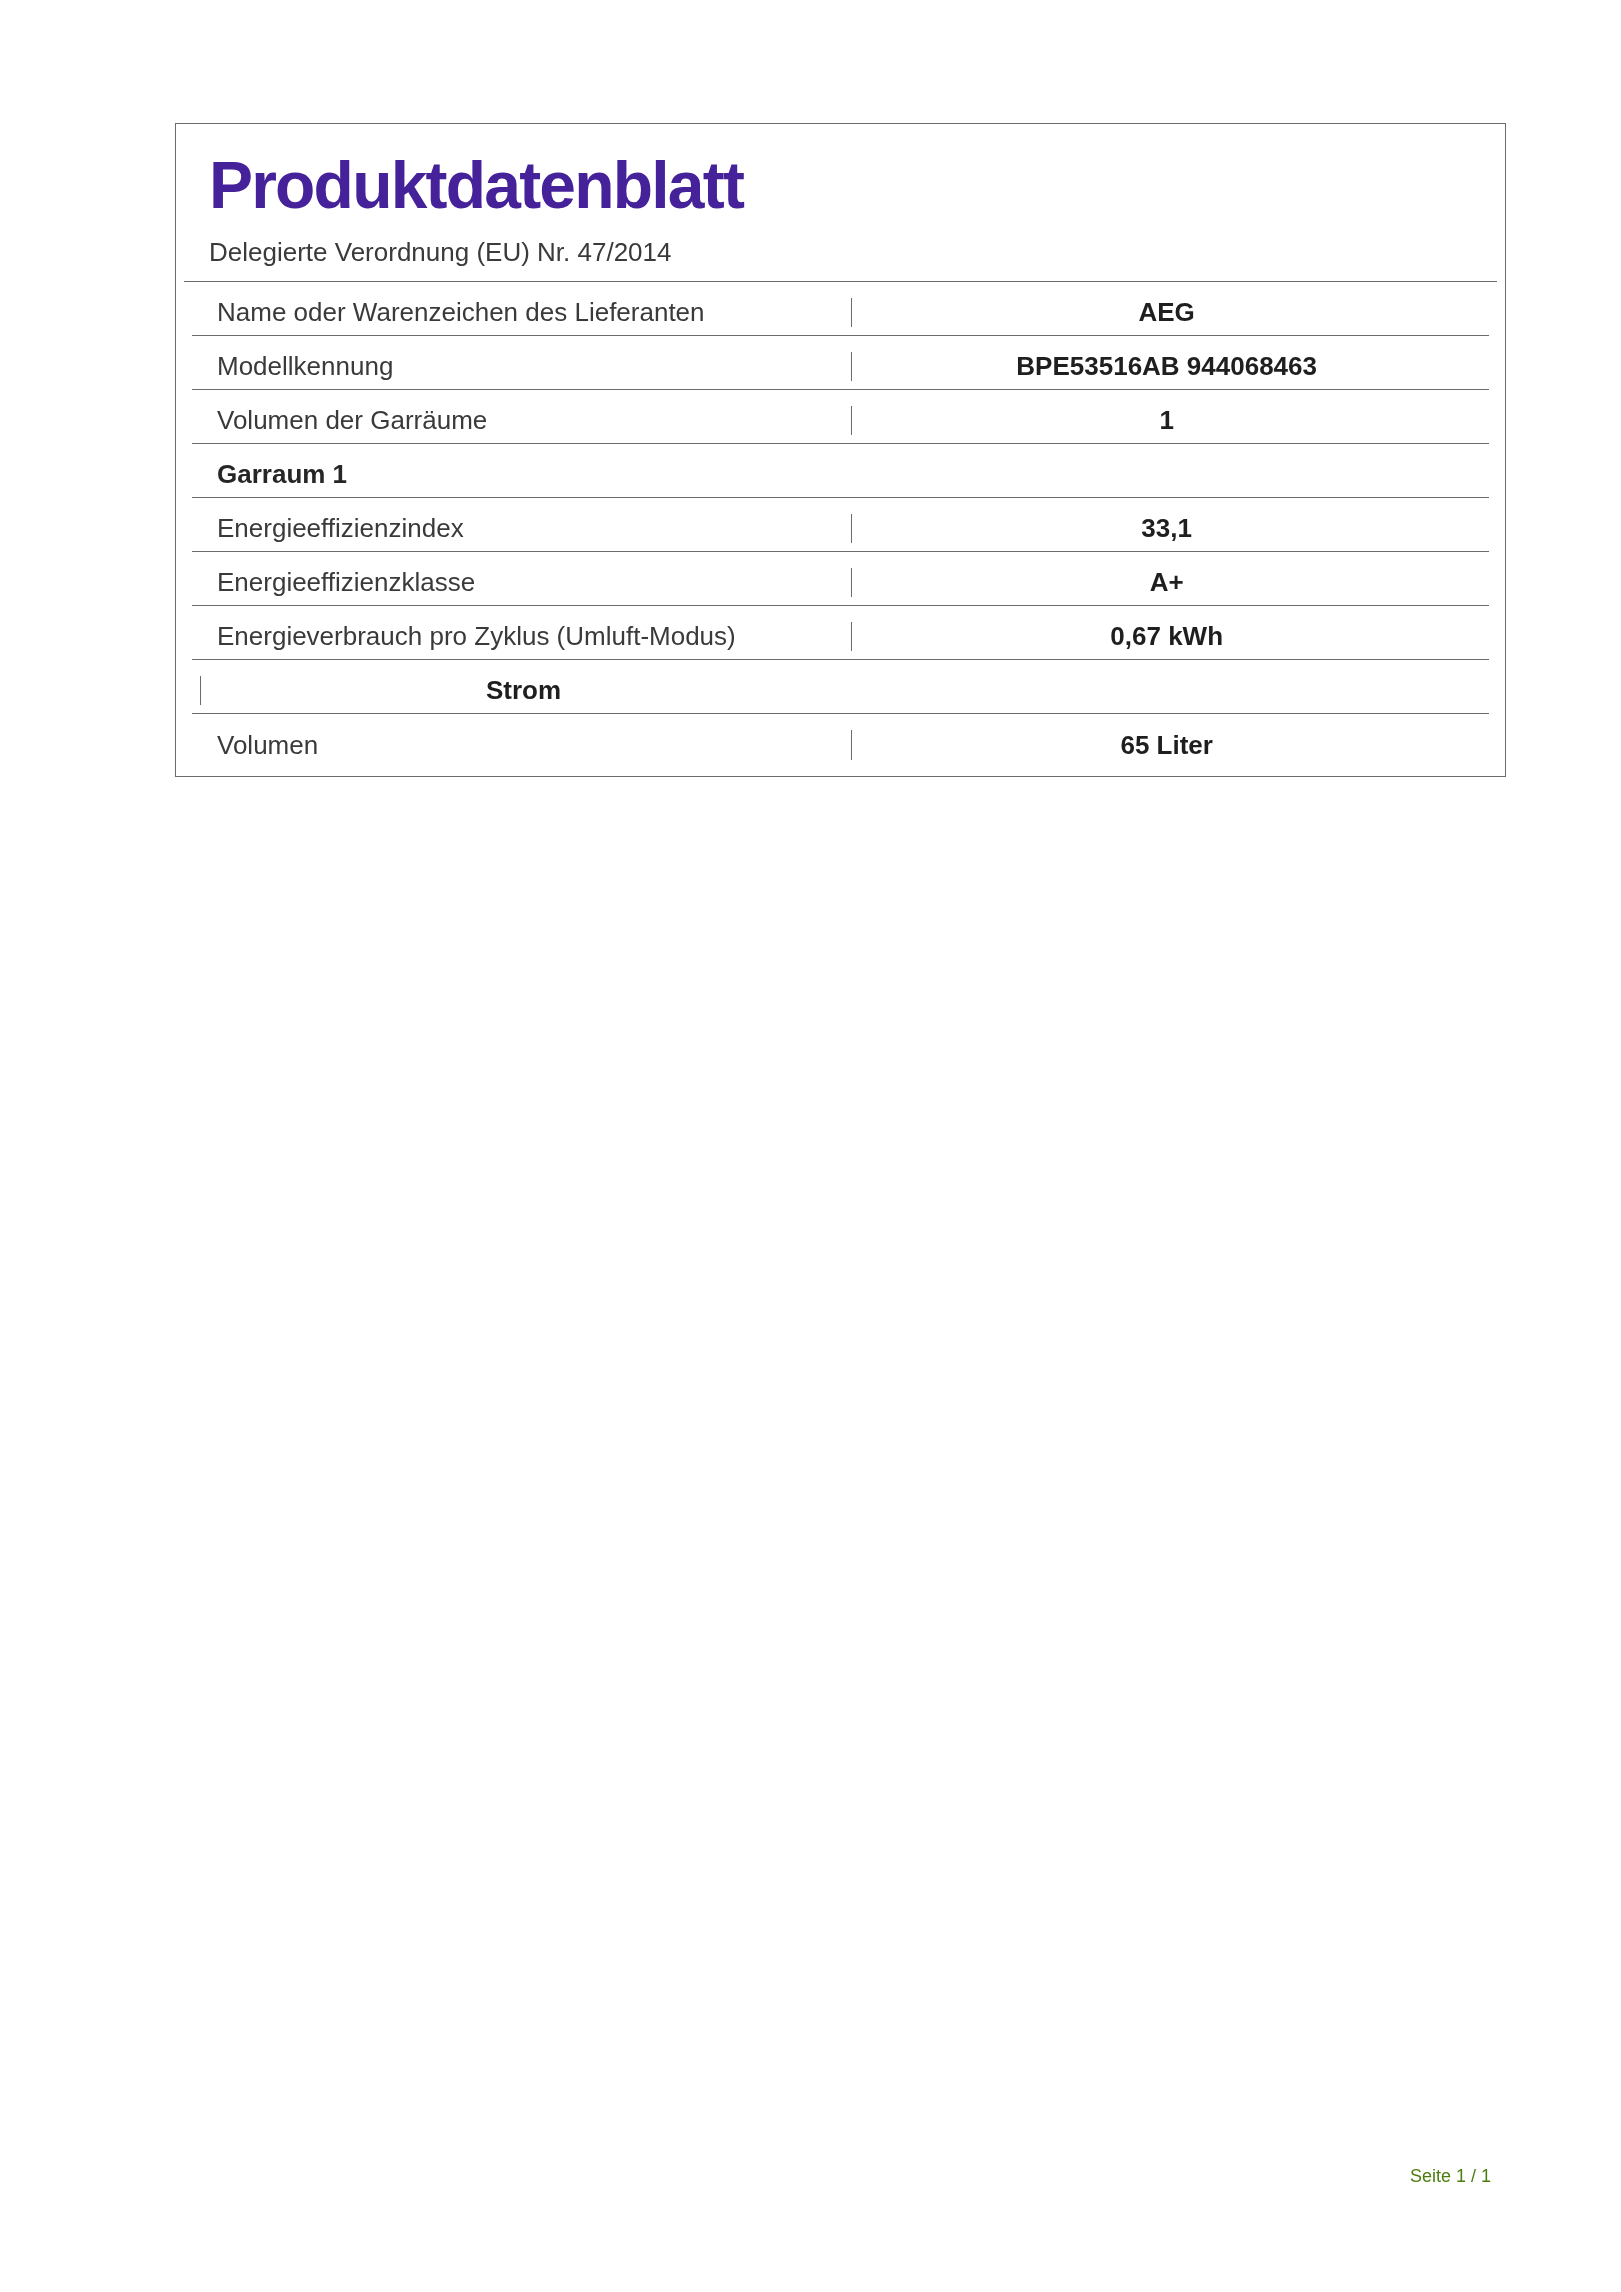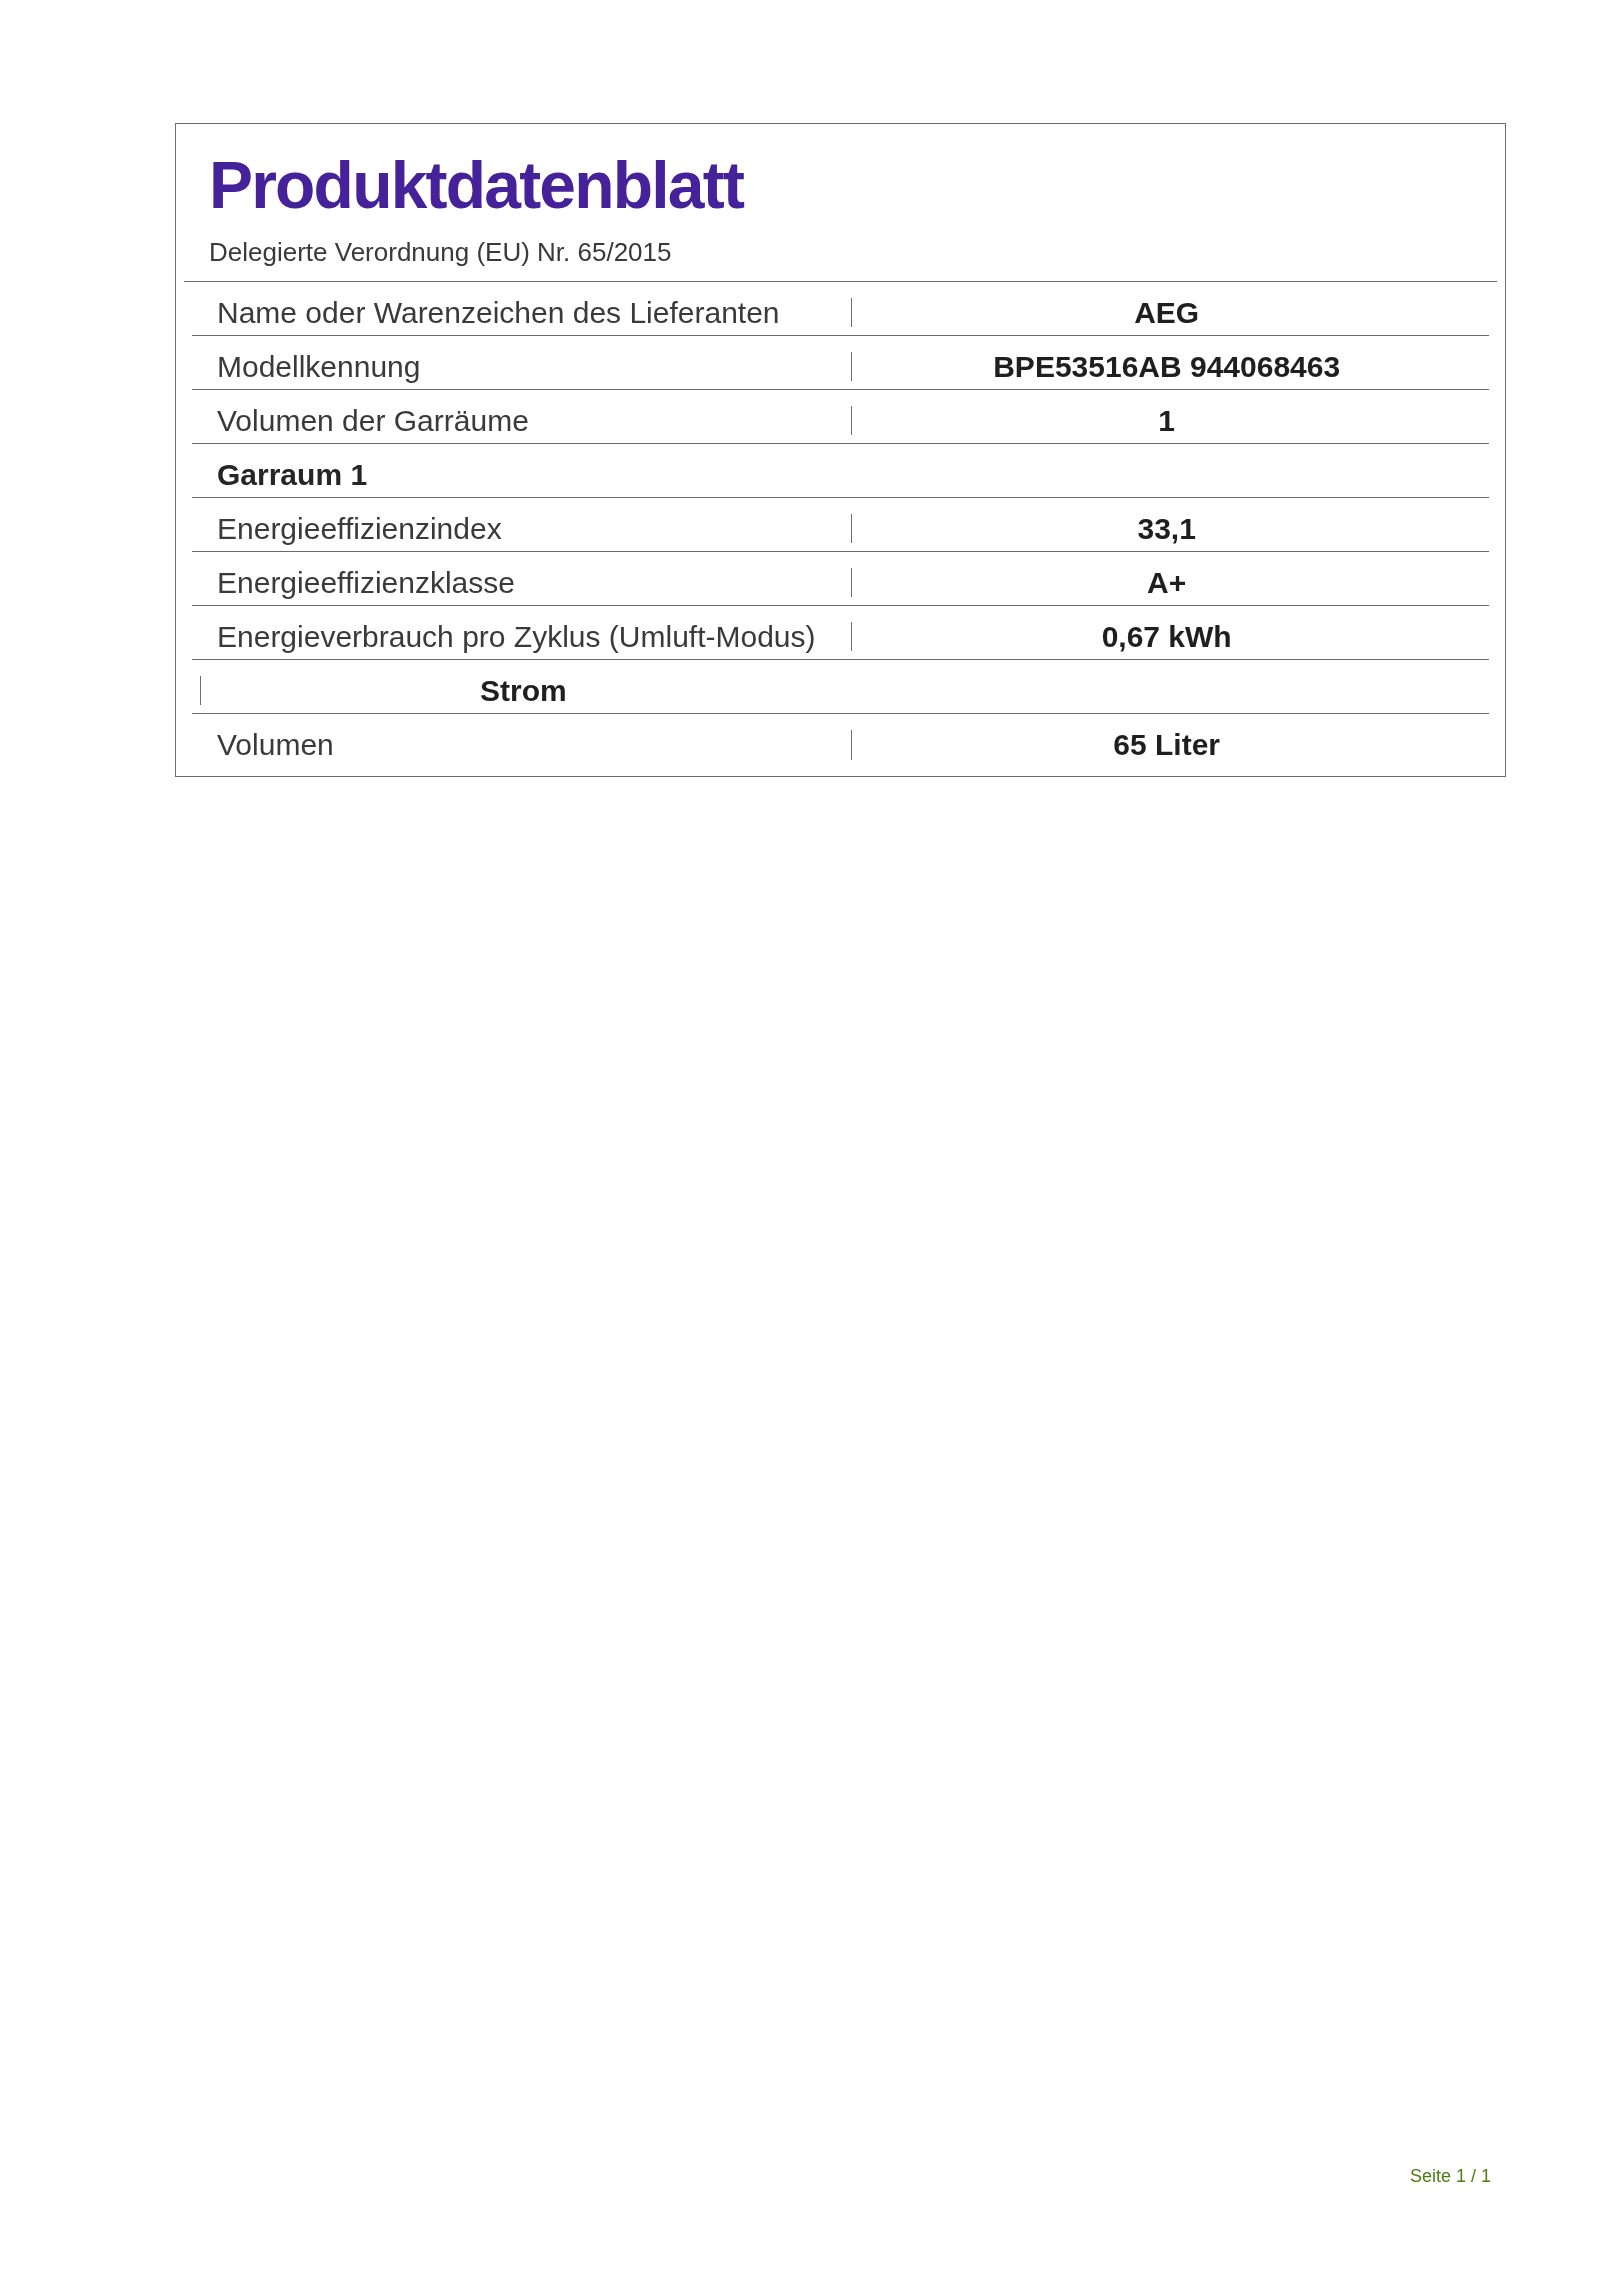--- a/index.html
+++ b/index.html
@@ -54,21 +54,21 @@
     display: flex;
     align-items: stretch;
     height: 46px;
     border-bottom: 1.8px solid var(--border-color, #6b6b6b);
   }
   .row:last-child { border-bottom: none; }
 
   .cell {
     display: flex;
     align-items: center;
-    font-size: 30px;
+    font-size: 26px;
     color: #3a3a3a;
   }
 
   .cell.label {
     width: 50.2%;
     padding-left: 17px;
     padding-right: 9px;
     text-align: left;
   }
 
@@ -98,21 +98,21 @@
 </style>
 </head>
 <body>
 
 <div class="page">
 
   <div class="doc">
 
     <div class="doc-header">
       <div class="doc-title">Produktdatenblatt</div>
-      <div class="doc-subtitle">Delegierte Verordnung (EU) Nr. 65/2015</div>
+      <div class="doc-subtitle">Delegierte Verordnung (EU) Nr. 47/2014</div>
     </div>
 
     <div id="spec-table">
 
     <div class="row">
           <div class="cell label">Name oder Warenzeichen des Lieferanten</div>
           <div class="cell value">AEG</div>
         </div>
         <div class="row">
           <div class="cell label">Modellkennung</div>

